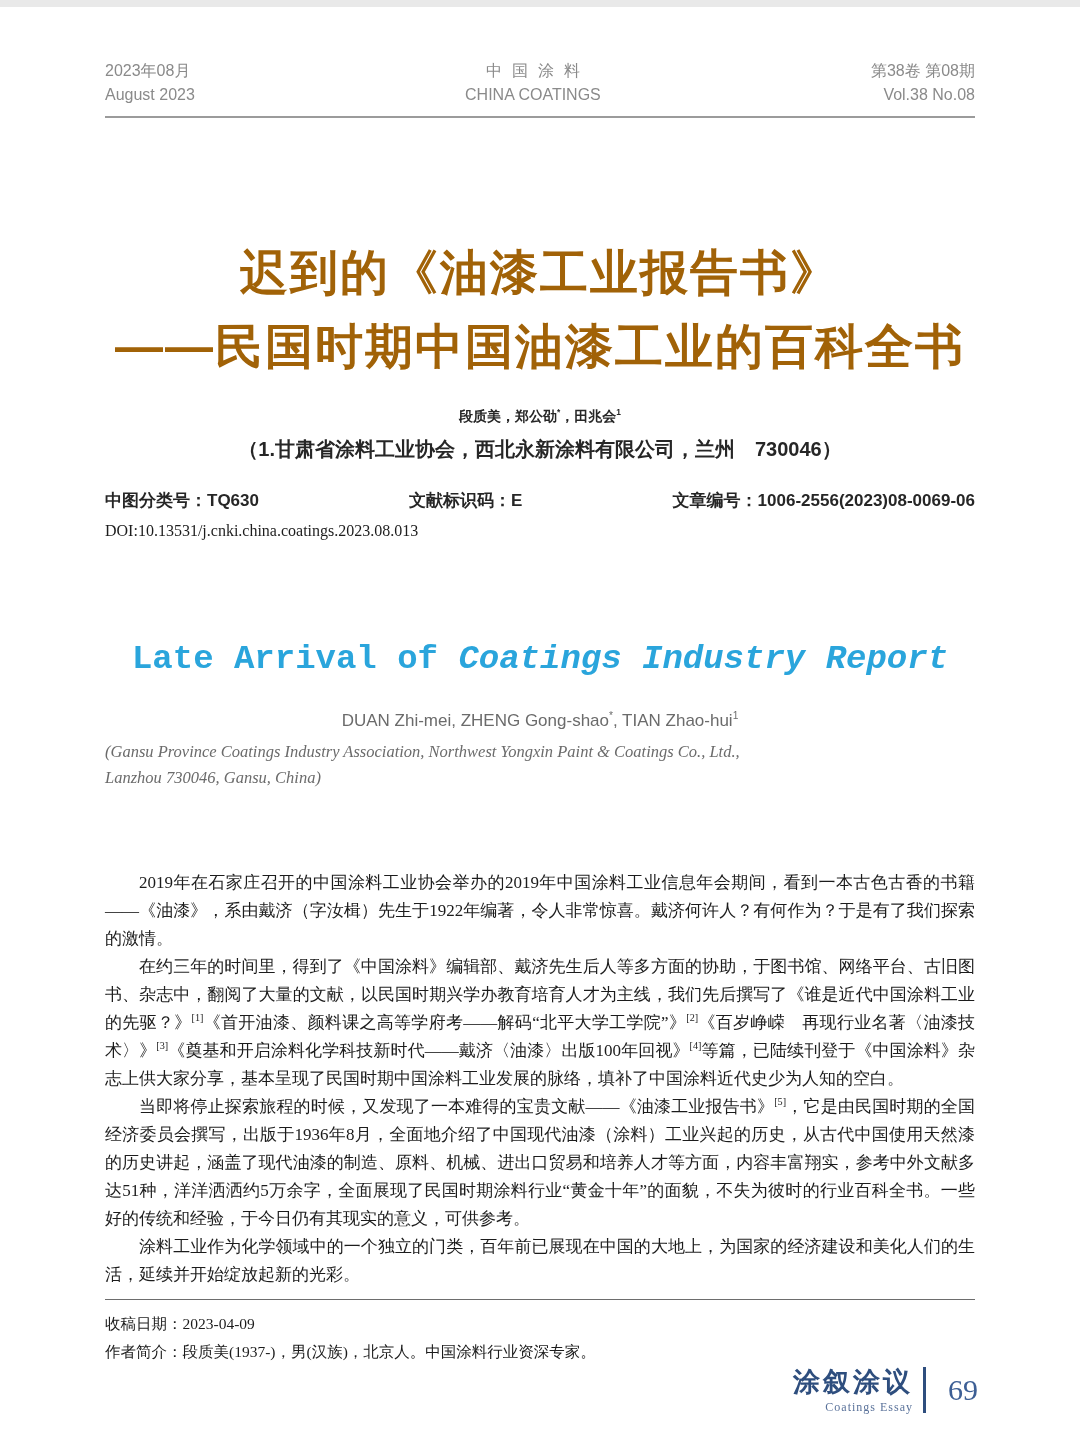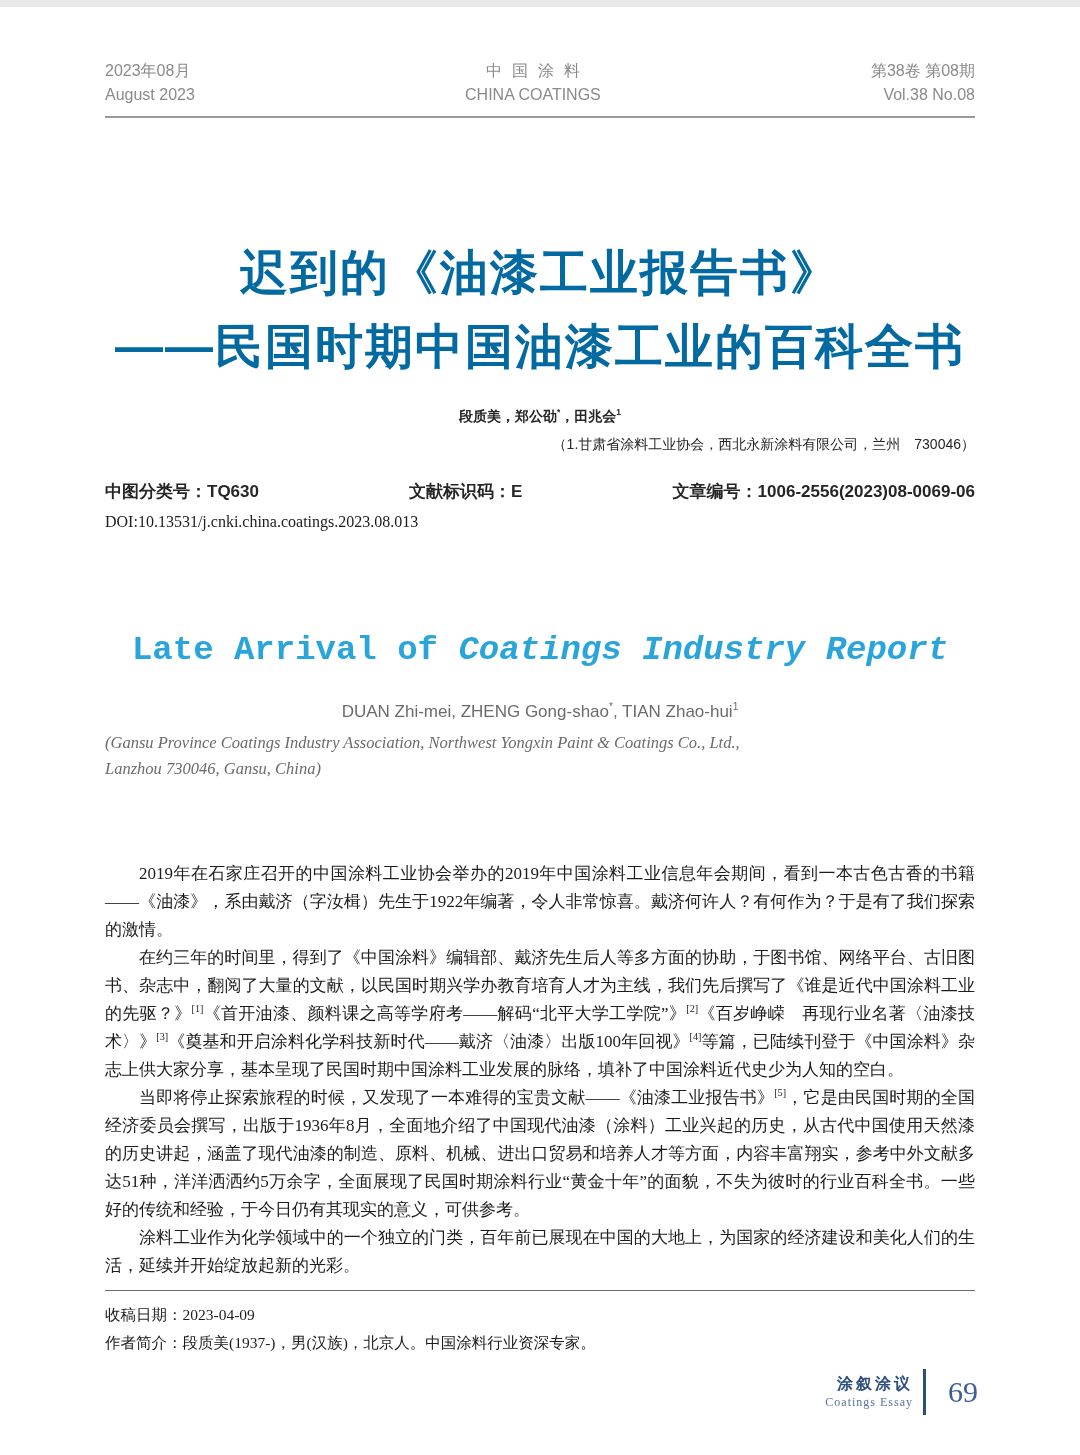--- a/index.html
+++ b/index.html
@@ -25,21 +25,21 @@
   .jh-right { text-align:right; }
 
   
   .title-zh {
     margin-top:118px; text-align:center; font-weight:bold;
     font-size:48px; line-height:74px; letter-spacing:2px;
   }
 
   
   .authors-zh { margin-top:24px; text-align:center; font-weight:bold; font-size:14px; }
-  .affil-zh   { margin-top:10px; text-align:right; font-weight:normal; font-size:14px; }
+  .affil-zh   { margin-top:10px; text-align:center; font-weight:bold; font-size:20px; }
   sup { font-size:0.6em; vertical-align:super; line-height:0; }
 
   
   .meta-row {
     margin-top:26px; display:flex; justify-content:space-between;
     font-weight:bold; font-size:17px;
   }
   .doi-line { margin-top:10px; font-family:"Liberation Serif", serif; font-size:16px; color:#1d1d1d; }
 
   
@@ -66,21 +66,21 @@
     margin-top:10px; font-family:"Liberation Serif", serif;
     font-size:15.5px; line-height:28px; color:#1c1c1c;
   }
 
   
   .page-footer {
     position:absolute; right:102px; bottom:40px;
     display:flex; align-items:center;
   }
   .footer-col { text-align:right; padding-right:10px; }
-  .footer-col .zh { font-weight:bold; font-size:16px; letter-spacing:3px; color:#2e4e7e; }
+  .footer-col .zh { font-weight:bold; font-size:27px; letter-spacing:3px; color:#2e4e7e; }
   .footer-col .en { font-family:"Liberation Serif", serif; font-size:12px; letter-spacing:1px; color:#5a729a; }
   .footer-bar { width:3px; height:46px; background:#2e4e7e; }
   .footer-pagenum {
     padding-left:22px; font-family:"Liberation Serif", serif;
     font-size:30px; color:#3d5f95;
   }
 </style>
 </head>
 <body>
 
@@ -95,21 +95,21 @@
       <div class="jh-col jh-center">
         <div class="zh">中国涂料</div>
         <div class="en">CHINA COATINGS</div>
       </div>
       <div class="jh-col jh-right">
         <div class="zh">第38卷 第08期</div>
         <div class="en">Vol.38 No.08</div>
       </div>
     </div>
 
-    <h1 class="title-zh" style="color:#0369a1;">
+    <h1 class="title-zh" style="color:#a16207;">
       <div>迟到的《油漆工业报告书》</div>
       <div>——民国时期中国油漆工业的百科全书</div>
     </h1>
 
     <div class="authors-zh"><span>段质美，郑公劭</span><sup>*</sup><span>，田兆会</span><sup>1</sup></div>
     <div class="affil-zh">（1.甘肃省涂料工业协会，西北永新涂料有限公司，兰州　730046）</div>
 
     <div class="meta-row">
       <span>中图分类号：TQ630</span>
       <span>文献标识码：E</span>

